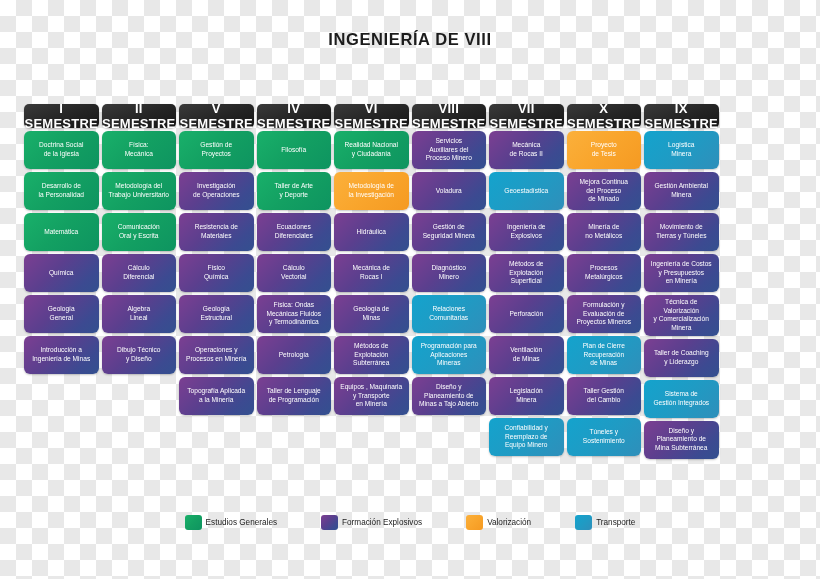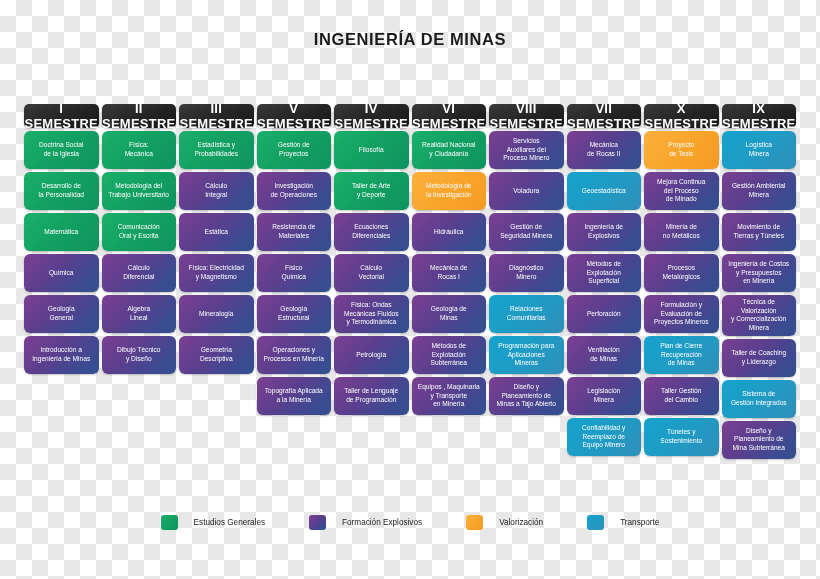--- a/index.html
+++ b/index.html
@@ -113,39 +113,39 @@
     left: 0;
     top: 515px;
     width: 820px;
     display: flex;
     justify-content: center;
     gap: 44px;
   }
   .legend-item {
     display: flex;
     align-items: center;
-    gap: 16px;
+    gap: 4px;
   }
   .legend-swatch {
     width: 17px;
     height: 15px;
     border-radius: 3px;
     display: block;
   }
   .legend-label {
     font-size: 8.2px;
     color: #1c1c1c;
   }
 </style>
 </head>
 <body>
 
 <div class="poster">
 
-  <div class="poster-title">INGENIERÍA DE MINAS</div>
+  <div class="poster-title">INGENIERÍA DE VIII</div>
 
   <div class="grid">
       <div class="column">
         <div class="sem-header">I SEMESTRE</div>
         <div class="course cat-generales">Doctrina Social
 de la Iglesia</div>
         <div class="course cat-generales">Desarrollo de
 la Personalidad</div>
         <div class="course cat-generales">Matemática</div>
         <div class="course cat-profesional">Química</div>
@@ -163,35 +163,20 @@
         <div class="course cat-generales">Metodología del
 Trabajo Universitario</div>
         <div class="course cat-generales">Comunicación
 Oral y Escrita</div>
         <div class="course cat-profesional">Cálculo
 Diferencial</div>
         <div class="course cat-profesional">Algebra
 Lineal</div>
         <div class="course cat-profesional">Dibujo Técnico
 y Diseño</div>
-        <div class="spacer"></div>
-        <div class="spacer"></div>
-      </div>
-      <div class="column">
-        <div class="sem-header">III SEMESTRE</div>
-        <div class="course cat-generales">Estadística y
-Probabilidades</div>
-        <div class="course cat-profesional">Cálculo
-Integral</div>
-        <div class="course cat-profesional">Estática</div>
-        <div class="course cat-profesional">Física: Electricidad
-y Magnetismo</div>
-        <div class="course cat-profesional">Mineralogía</div>
-        <div class="course cat-profesional">Geometría
-Descriptiva</div>
         <div class="spacer"></div>
         <div class="spacer"></div>
       </div>
       <div class="column">
         <div class="sem-header">V SEMESTRE</div>
         <div class="course cat-generales">Gestión de
 Proyectos</div>
         <div class="course cat-profesional">Investigación
 de Operaciones</div>
         <div class="course cat-profesional">Resistencia de

